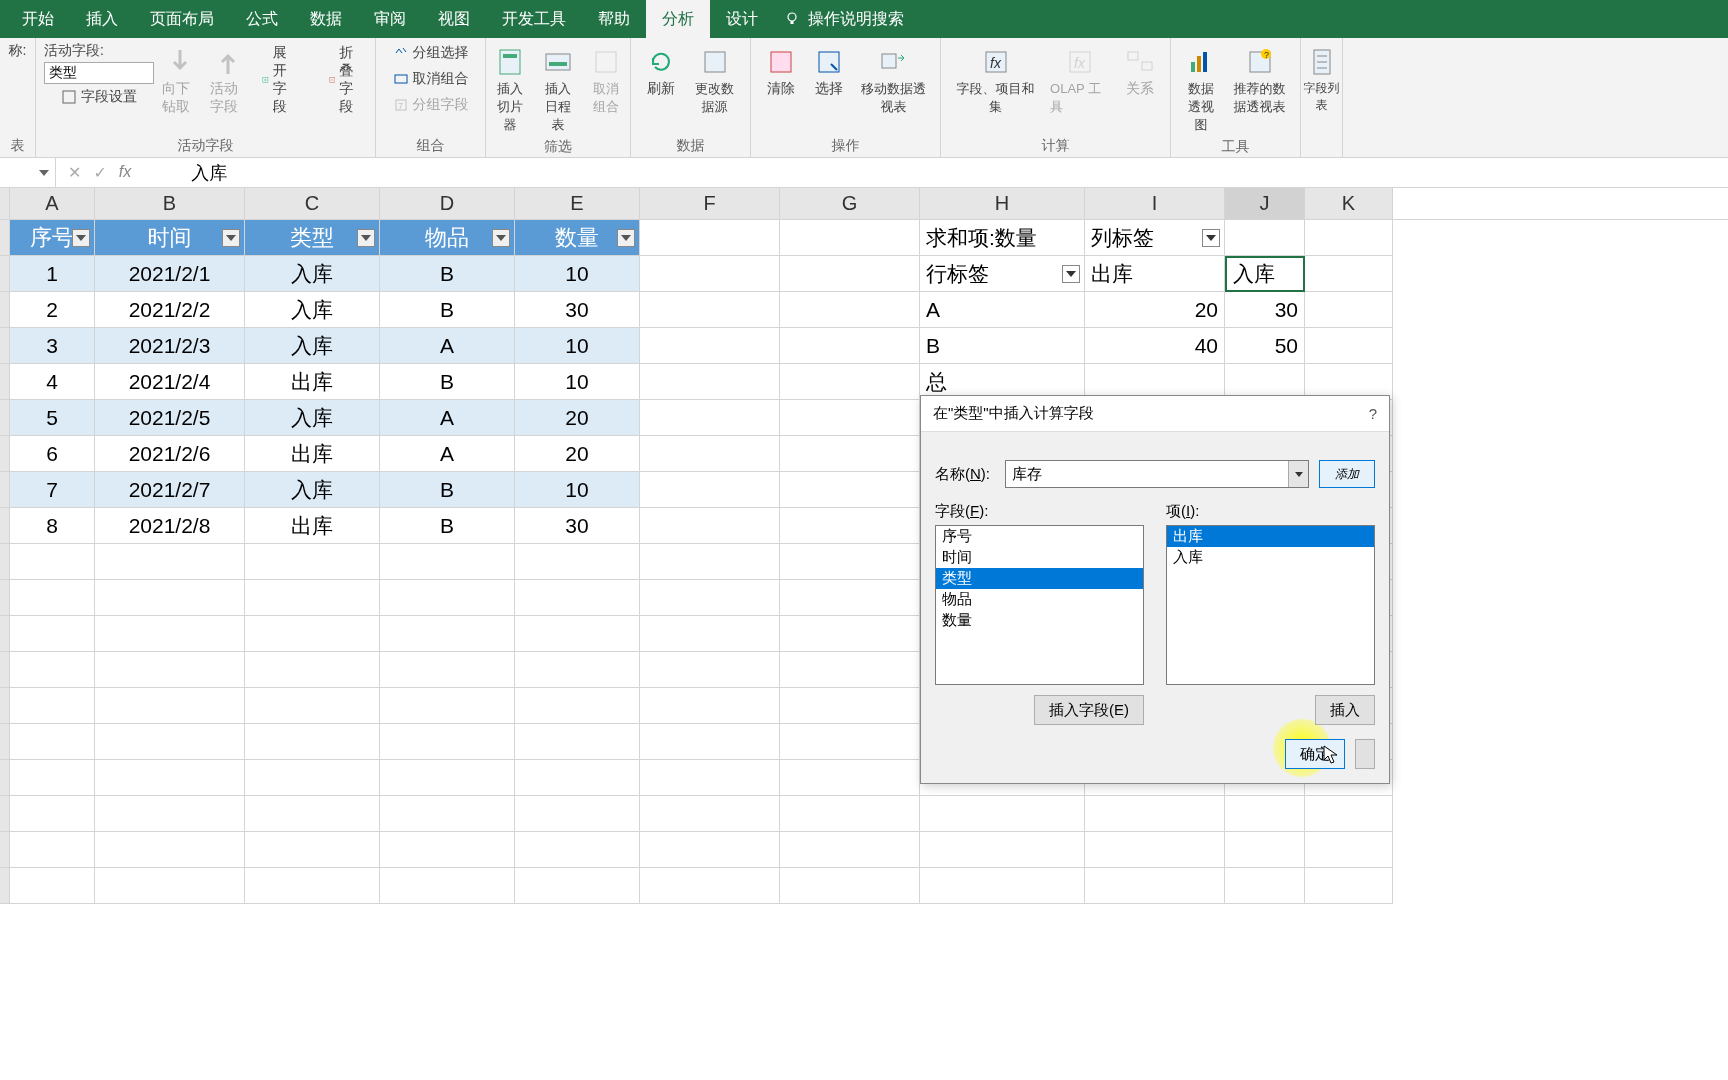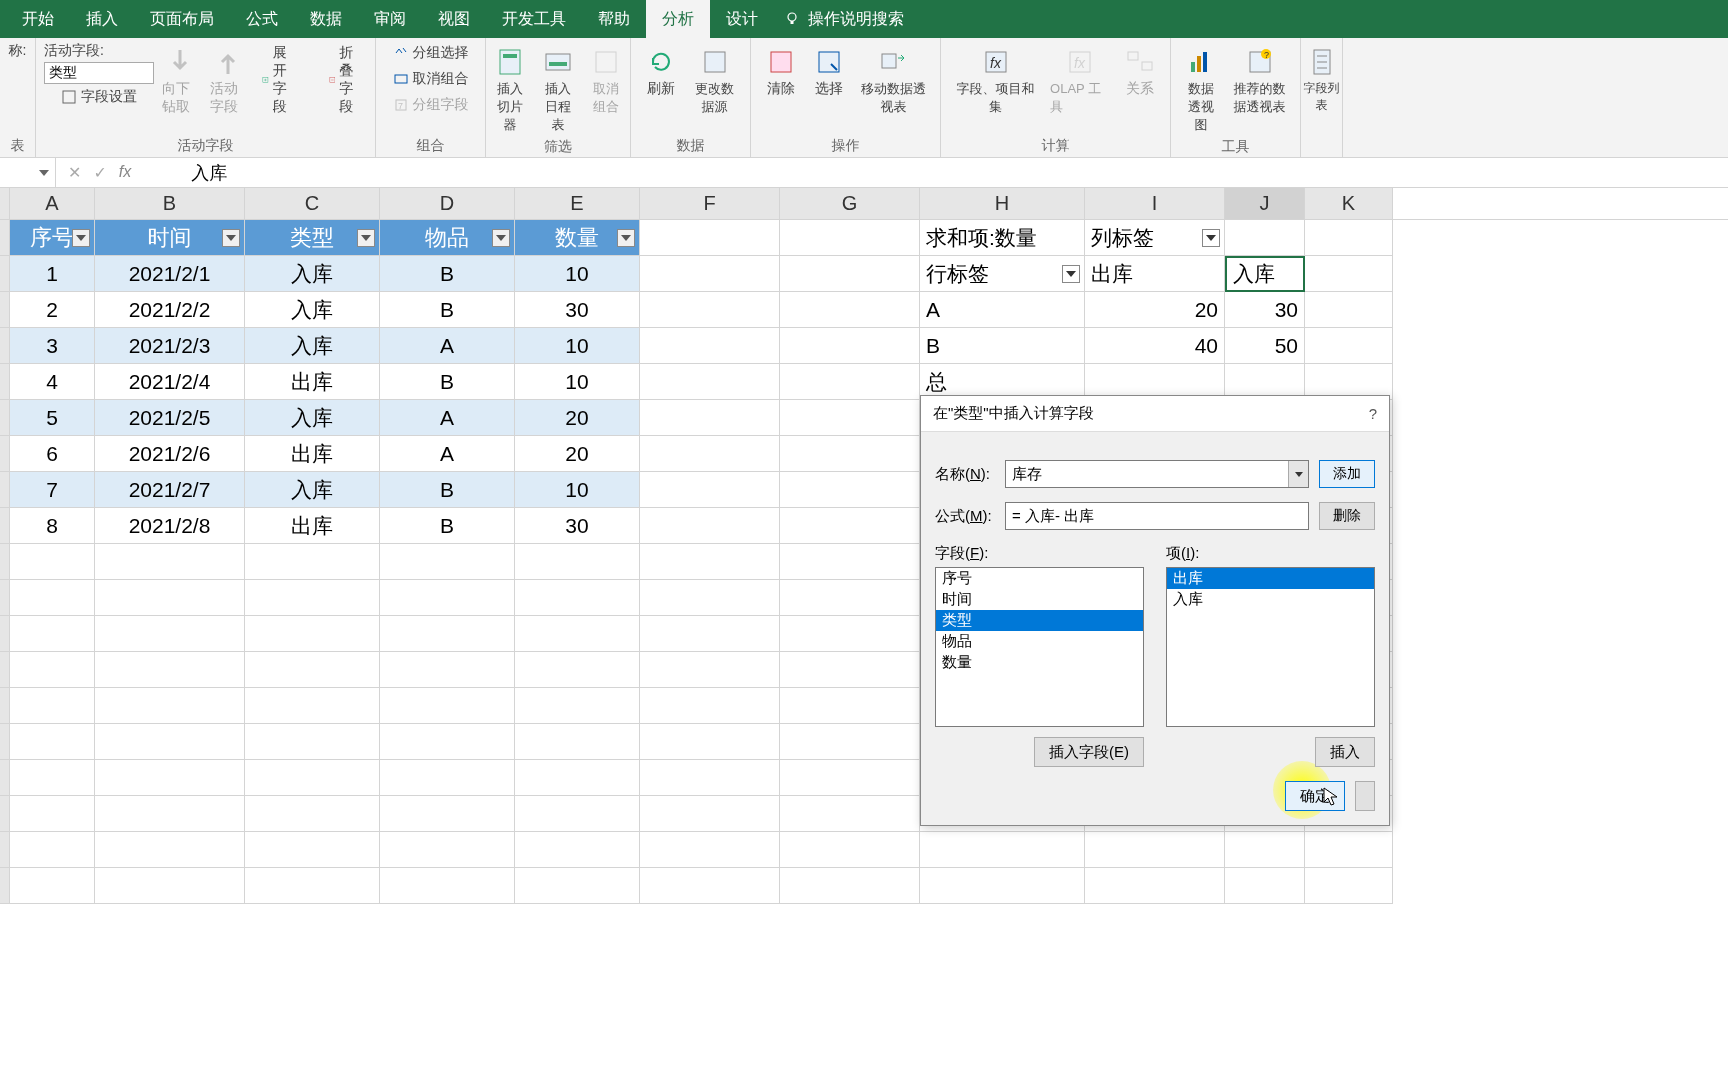--- a/index.html
+++ b/index.html
@@ -55,21 +55,21 @@
 .help-icon { color: #555; cursor: pointer; }
 .dialog-body { padding: 28px 14px 0 14px; }
 .form-row { display: flex; align-items: center; gap: 10px; margin-bottom: 14px; }
 .form-label { width: 60px; }
 .form-label u { text-decoration: underline; }
 .combo { flex: 1; height: 28px; display: flex; border: 1px solid #7a7a7a; background: #a21caf; }
 .combo input { flex: 1; border: none; padding: 0 6px; font-size: 15px; outline: none; }
 .combo-btn { width: 20px; background: #e5e5e5; border-left: 1px solid #aaa; display: flex; align-items: center; justify-content: center; }
 .combo-btn::after { content: ""; border-left: 4px solid transparent; border-right: 4px solid transparent; border-top: 5px solid #333; }
 .textin { flex: 1; height: 28px; border: 1px solid #7a7a7a; background: #fff; padding: 0 6px; font-size: 15px; outline: none; }
-.side-btn { width: 56px; height: 28px; border: 1px solid #0078d7; background: #e5f1fb; font-size: 14px; }
+.side-btn { width: 56px; height: 28px; border: 1px solid #0078d7; background: #e5f1fb; font-size: 12px; font-style: italic; }
 .side-btn.plain { border: 1px solid #adadad; background: #e1e1e1; }
 .lists-row { display: flex; gap: 22px; }
 .list-col { flex: 1; }
 .list-label { margin-bottom: 4px; }
 .listbox { border: 1px solid #7a7a7a; background: #fff; height: 160px; overflow-y: scroll; font-size: 15px; }
 .listbox-item { padding: 1px 6px; }
 .listbox-item.selected { background: #0078d7; color: #fff; }
 .list-btns { display: flex; justify-content: flex-end; gap: 10px; margin: 10px 0 0 0; }
 .btn { height: 30px; padding: 0 14px; border: 1px solid #adadad; background: #e1e1e1; font-size: 15px; }
 .dialog-footer { display: flex; justify-content: flex-end; gap: 10px; padding: 14px; position: relative; }
@@ -609,25 +609,20 @@
   </div>
   <div class="dialog-body">
     <div class="form-row">
       <span class="form-label">名称(<u>N</u>):</span>
       <div class="combo">
         <input value="库存" style="">
         <div class="combo-btn"></div>
       </div>
       <button class="side-btn">添加</button>
     </div>
-    <div class="form-row">
-      <span class="form-label">公式(<u>M</u>):</span>
-      <input class="textin" value="= 入库- 出库" style="">
-      <button class="side-btn plain">删除</button>
-    </div>
     <div class="lists-row">
       <div class="list-col">
         <div class="list-label">字段(<u>F</u>):</div>
         <div class="listbox" id="fields-listbox">
             <div class="listbox-item">序号</div>
             <div class="listbox-item">时间</div>
             <div class="listbox-item selected">类型</div>
             <div class="listbox-item">物品</div>
             <div class="listbox-item">数量</div>
           </div>

